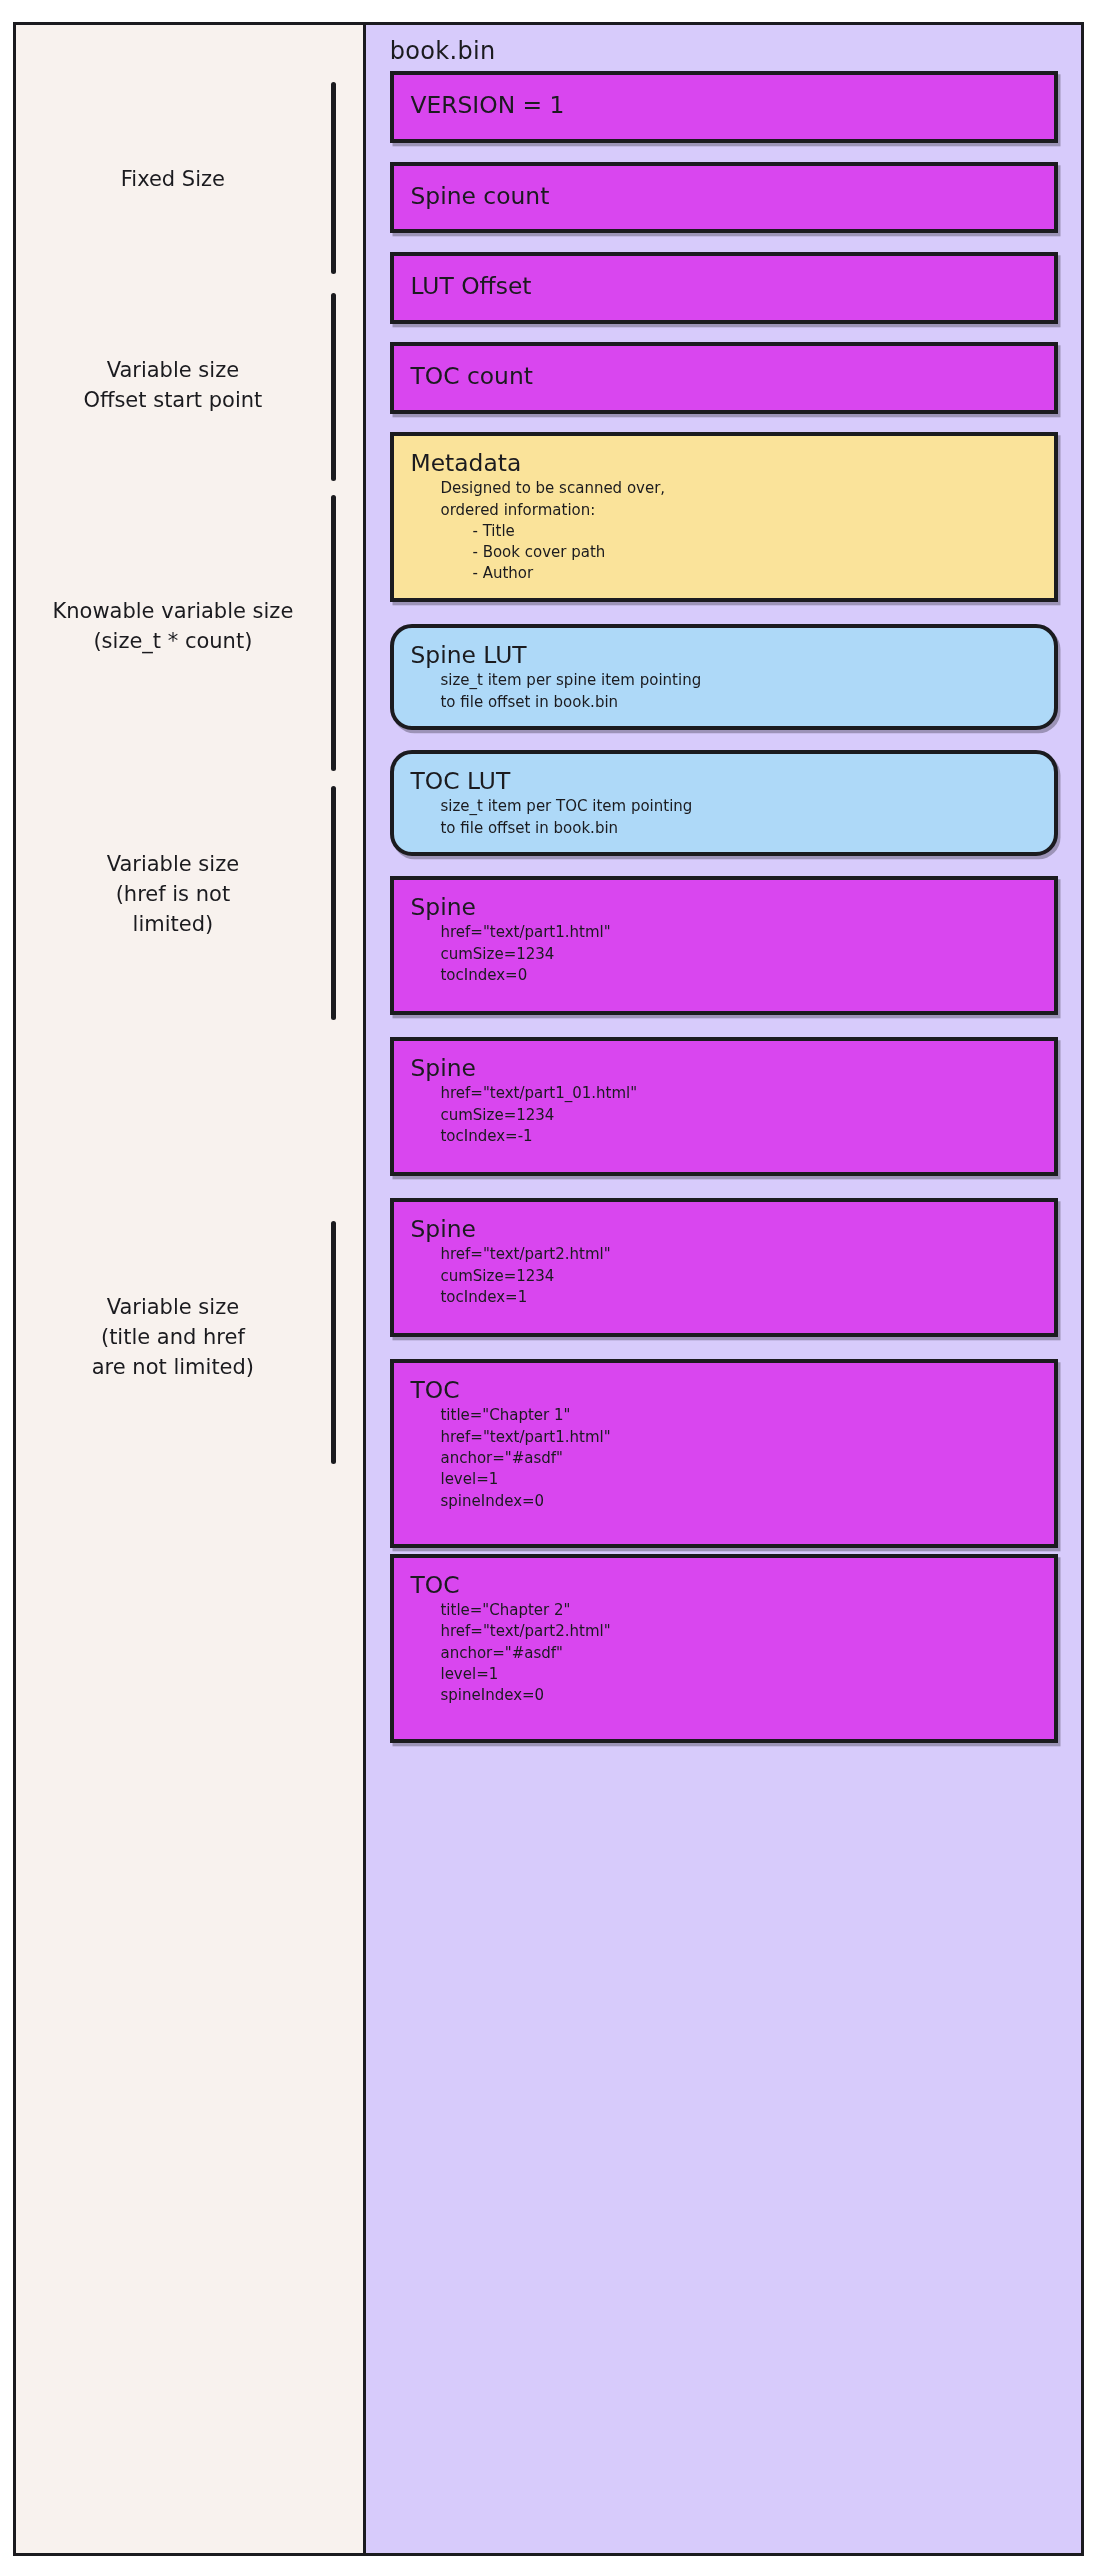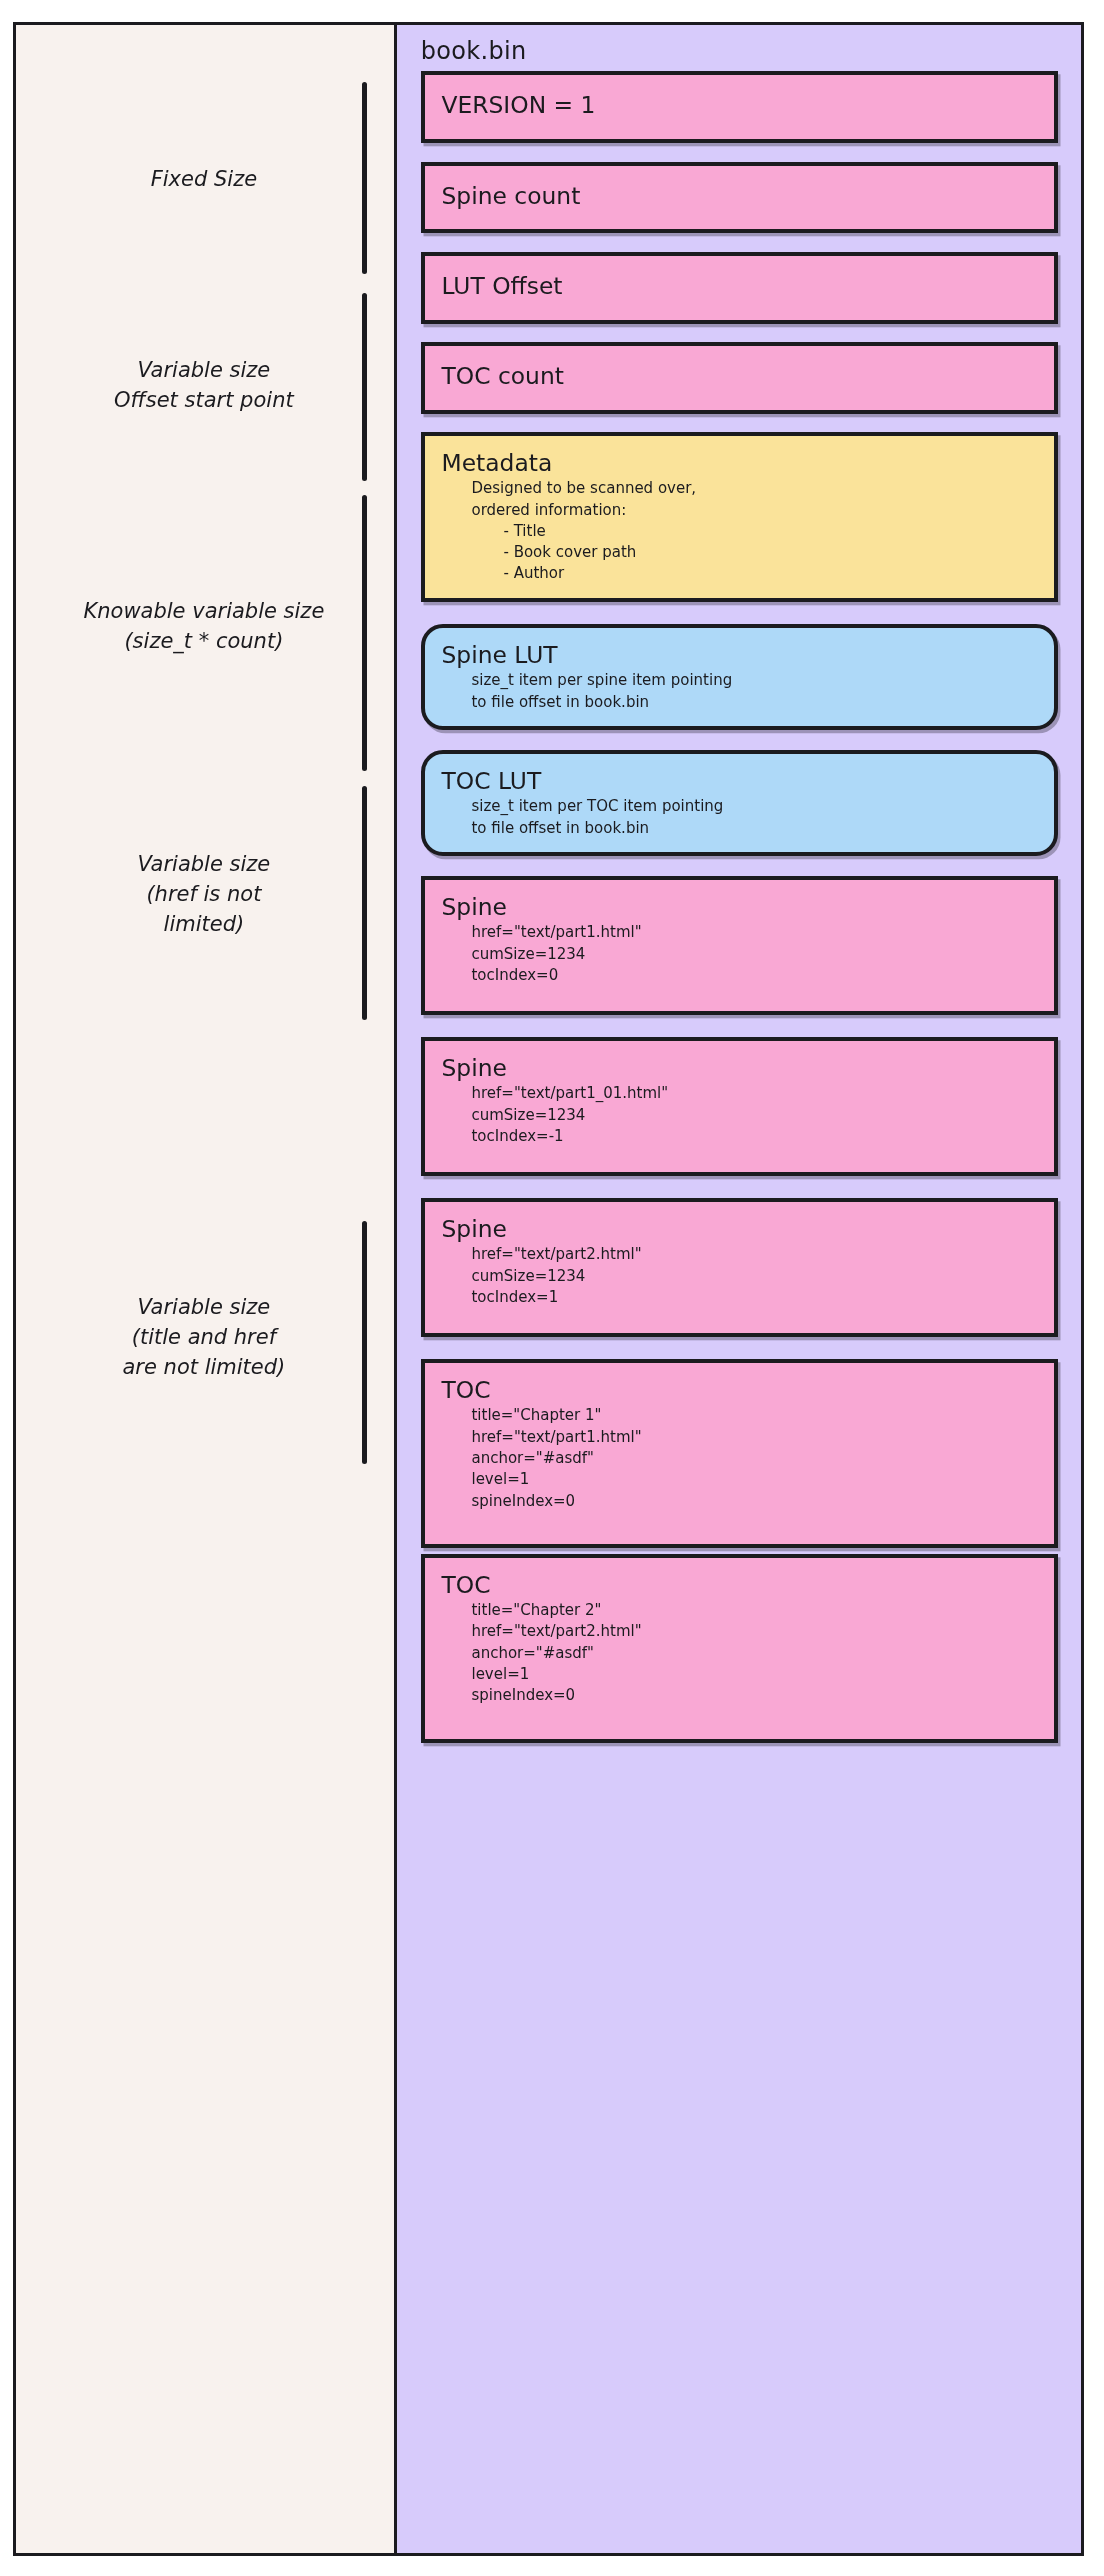--- a/index.html
+++ b/index.html
@@ -11,26 +11,25 @@
     position:absolute;
     left:13.4px; top:22px;
     width:1071px; height:2534px;
     display:flex;
     box-sizing:border-box;
   }
 
   
   .left-col{
     position:relative;
-    width:381px;
+    width:350px;
     background:#f8f2ee;
     border:3.3px solid #1b1b1f;
     border-right:none;
     box-sizing:border-box;
-    font-style:italic;
   }
   .ann{
     position:absolute;
     right:40px;
     text-align:center;
     color:#1b1b1f;
     font-size:21px;
     line-height:1.42;
     width:301px;
     transform:translateY(-50%);
@@ -61,21 +60,21 @@
     letter-spacing:0.3px;
   }
   .block{
     border:4.2px solid #1b1b1f;
     box-sizing:border-box;
     color:#1b1b1f;
     padding:11.7px 16.7px 13.4px 16.7px;
     margin-bottom:18.4px;
     box-shadow:2.5px 3.3px 0 rgba(20,20,25,.30);
   }
-  .block.green{background:#f9a8d4;}
+  .block.green{background:#d946ef;}
   .block.yellow{background:#fae39a;}
   .block.blue{background:#aed9f8;}
 
   .b-head{
     font-size:23.4px;
     line-height:1.3;
     white-space:pre;
   }
   .b-line{
     font-size:15px;

